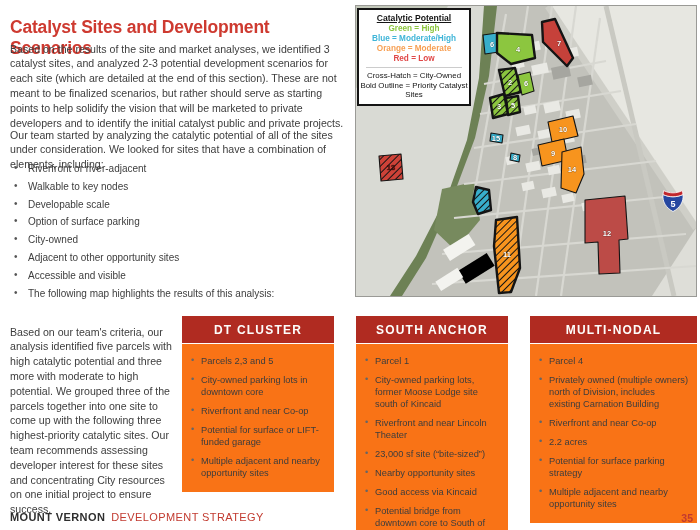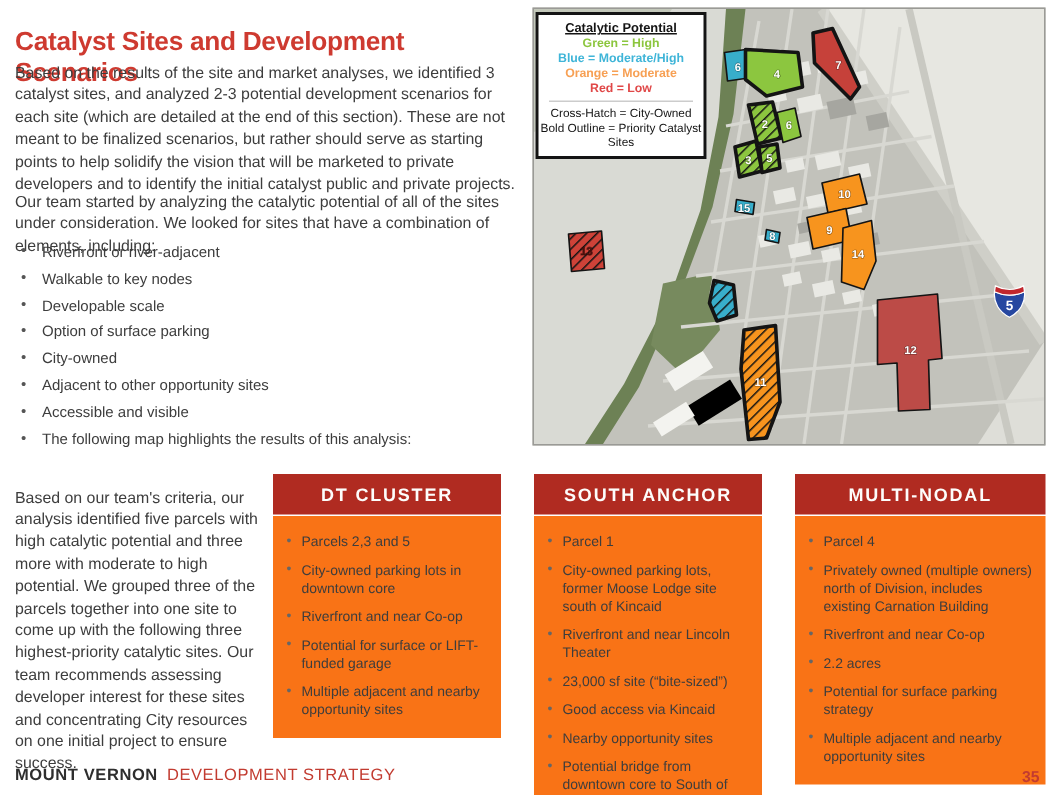--- a/index.html
+++ b/index.html
@@ -262,22 +262,22 @@
       </div>
   </div>
   <div class="col" id="col-1">
     <div class="col-header">SOUTH ANCHOR</div>
     <div class="col-body">
         <ul id="col-list-1">
           <li>Parcel 1</li>
           <li>City-owned parking lots, former Moose Lodge site south of Kincaid</li>
           <li>Riverfront and near Lincoln Theater</li>
           <li>23,000 sf site (“bite-sized”)</li>
+          <li>Nearby opportunity sites</li>
           <li>Good access via Kincaid</li>
-          <li>Nearby opportunity sites</li>
           <li>Potential bridge from downtown core to South of Kincaid</li>
         </ul>
       </div>
   </div>
   <div class="col" id="col-2">
     <div class="col-header">MULTI-NODAL</div>
     <div class="col-body">
         <ul id="col-list-2">
           <li>Parcel 4</li>
           <li>Privately owned (multiple owners) north of Division, includes existing Carnation Building</li>

